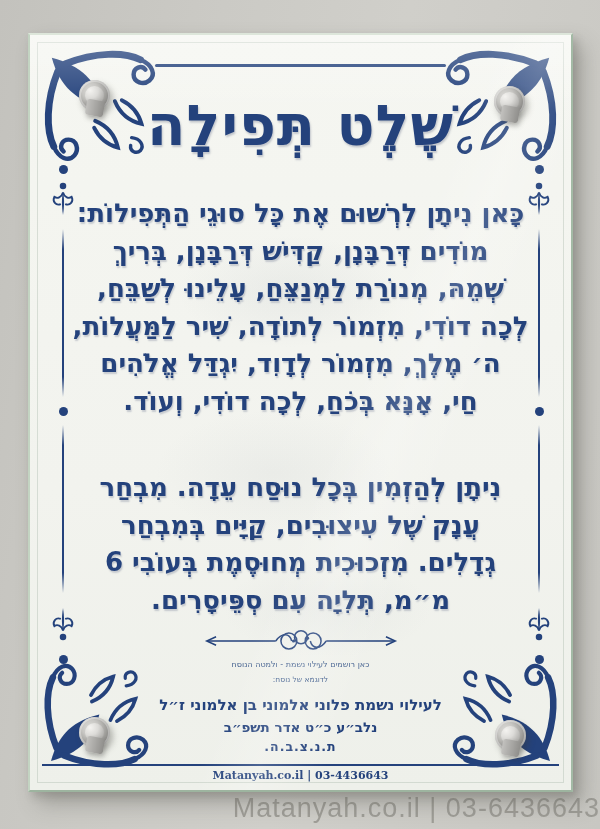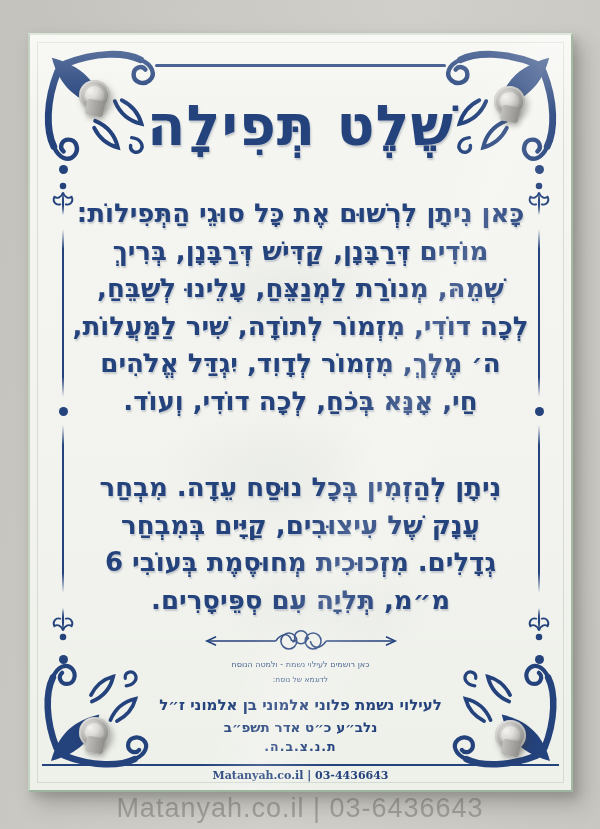--- a/index.html
+++ b/index.html
@@ -1,21 +1,21 @@
 <!DOCTYPE html>
 <html lang="he"><head>
 <meta charset="utf-8">
 <style>
   html,body{margin:0;padding:0;}
   body{width:600px;height:829px;overflow:hidden;font-family:"DejaVu Sans",sans-serif;}
 
   .scene{position:relative;width:600px;height:829px;
     background:linear-gradient(100deg,#c3c2bd 0%,#cbcac5 30%,#d0cfca 55%,#c8c7c2 100%);}
 
-  .watermark{position:absolute;left:0;right:0;top:793px;text-align:center;
+  .watermark{position:absolute;left:0;right:0;top:793px;text-align:right;
     font-family:"Liberation Sans",sans-serif;font-size:27px;letter-spacing:1px;
     color:rgba(146,145,139,.8);}
 
   
   .plaque{position:absolute;left:28px;top:33px;width:541px;height:755px;
     background:
       radial-gradient(160px 80px at 48% 34%, rgba(140,150,160,.10), transparent 70%),
       radial-gradient(170px 90px at 45% 58%, rgba(140,150,160,.08), transparent 70%),
       radial-gradient(150px 70px at 55% 76%, rgba(140,150,160,.07), transparent 70%),
       linear-gradient(180deg,#f5f6f1 0%,#f2f3ee 60%,#eef0ea 100%);

